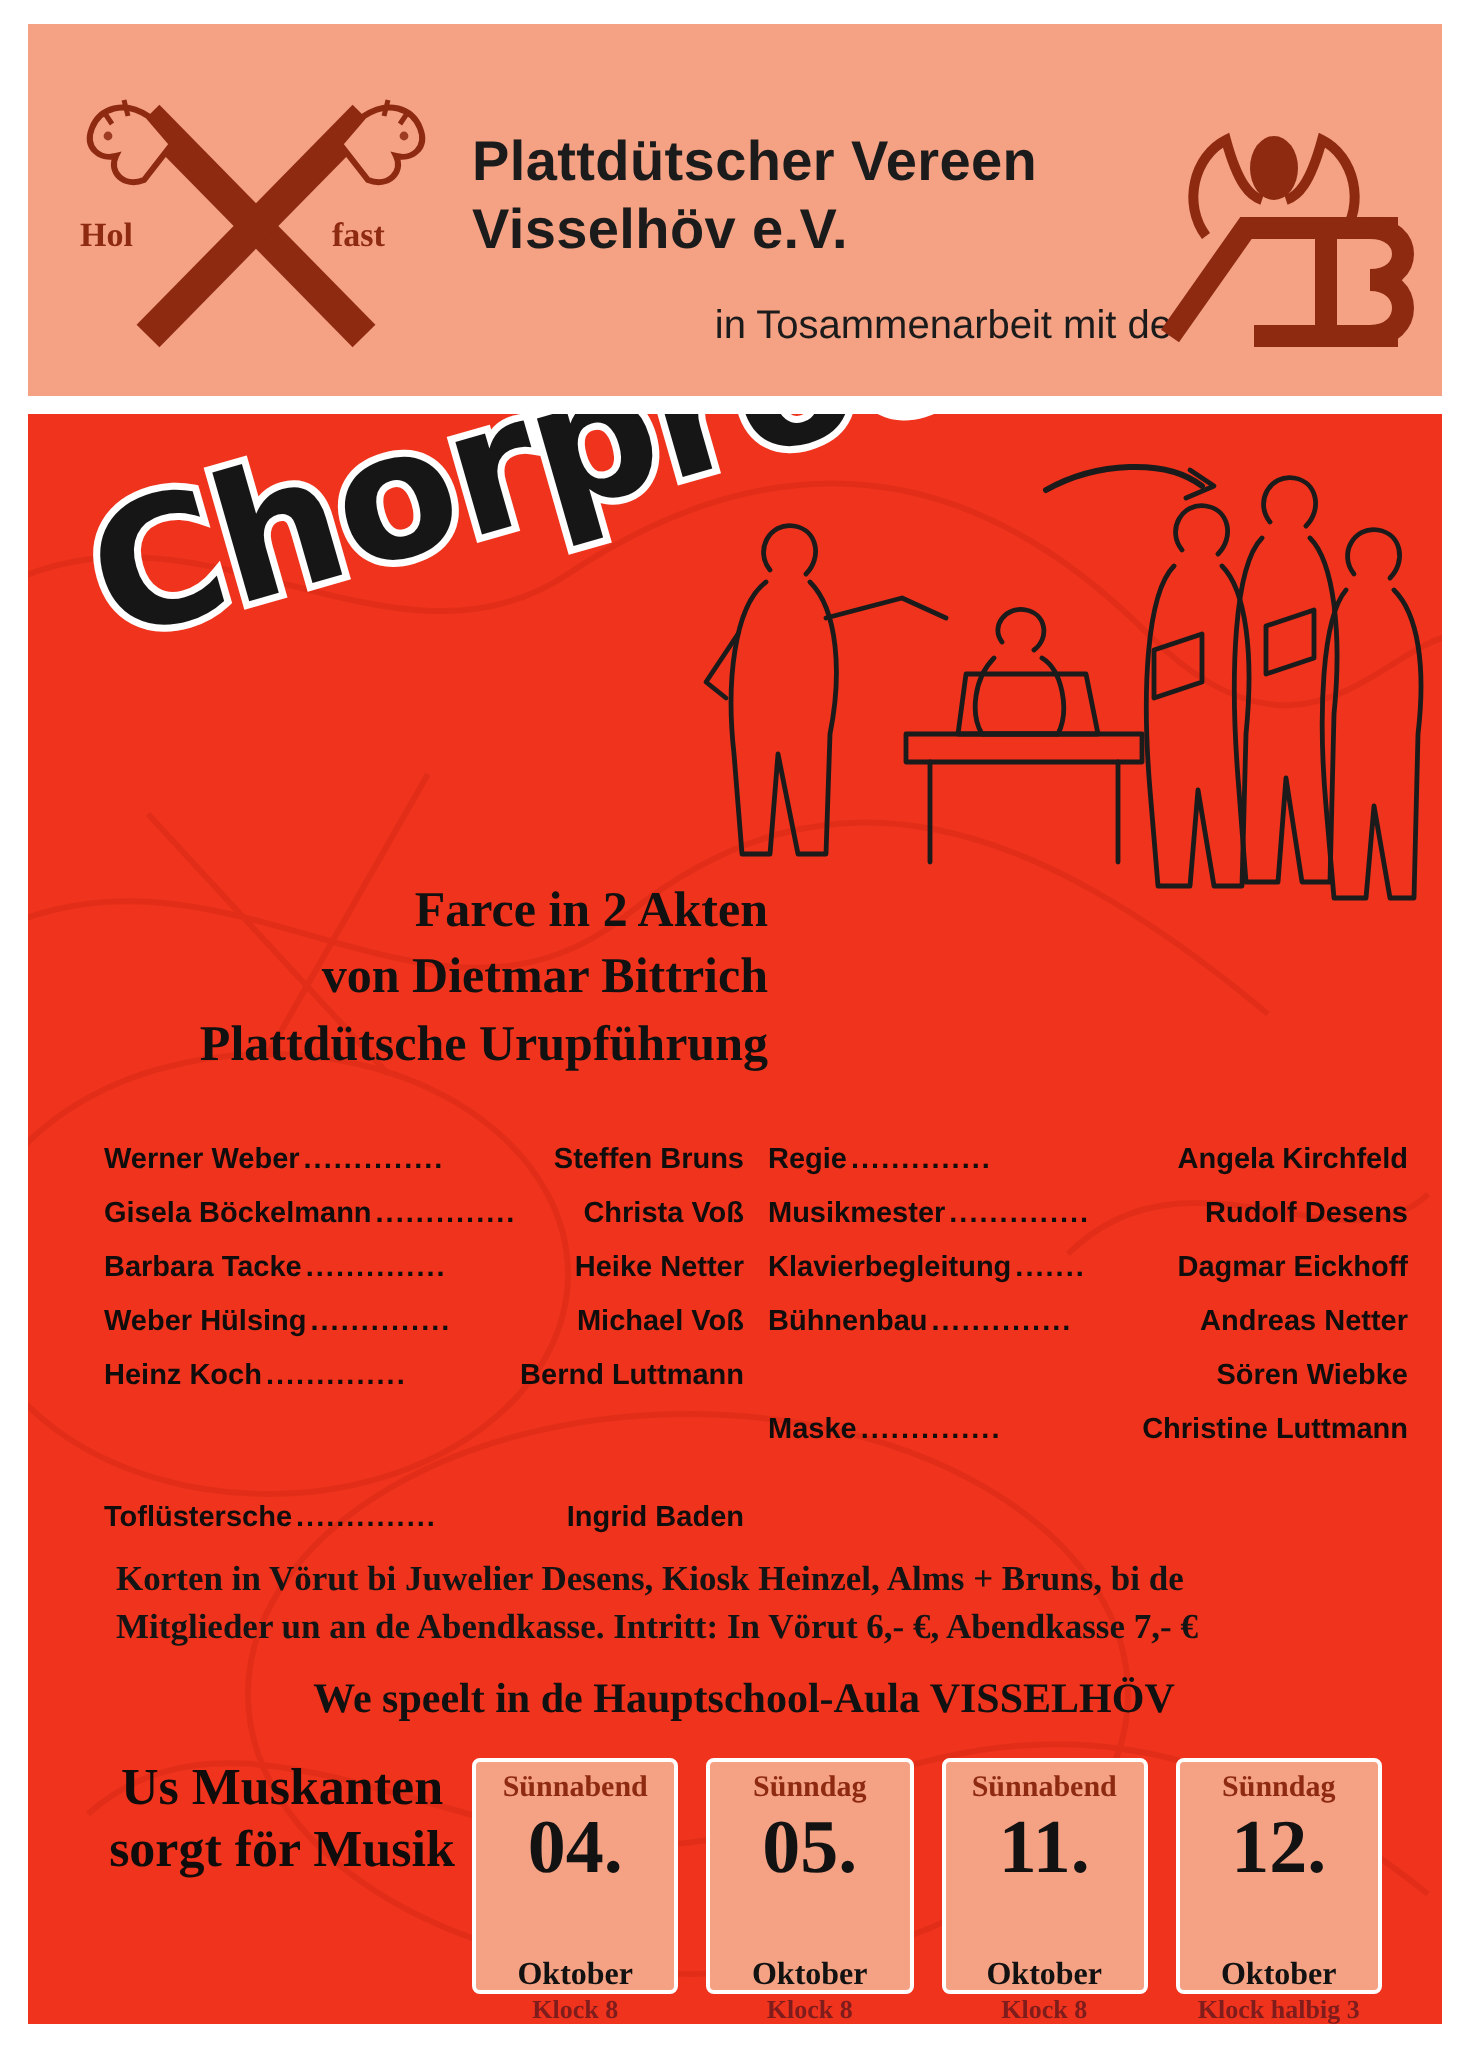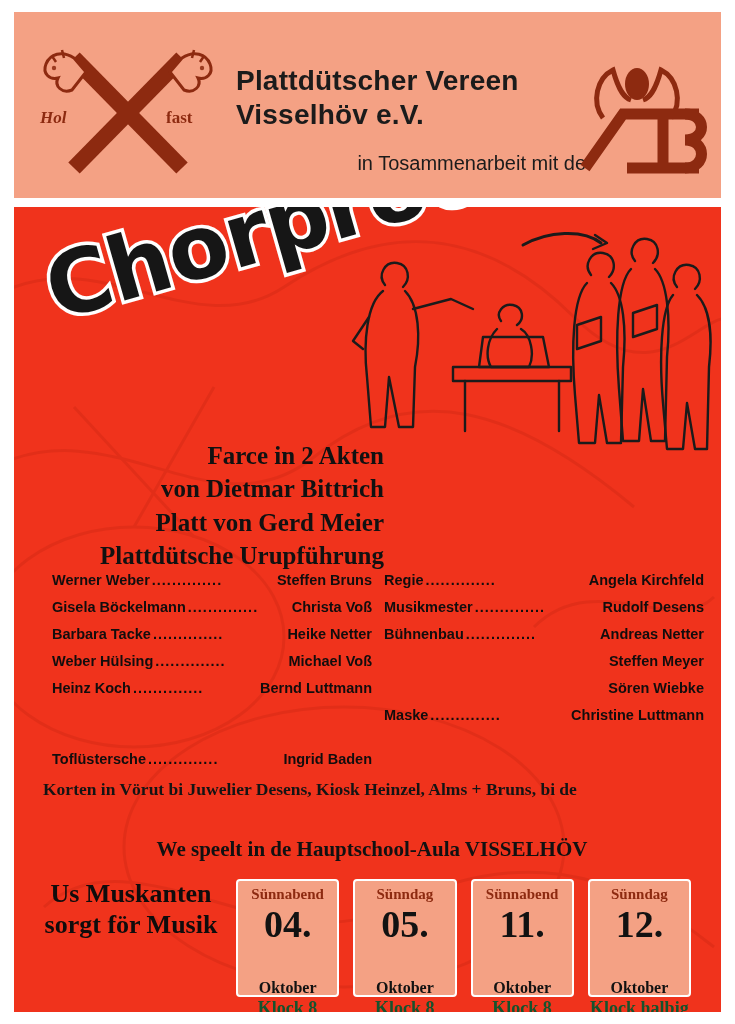--- a/index.html
+++ b/index.html
@@ -50,21 +50,21 @@
     height: 150px;
   }
   .logo-x svg { display:block; }
   .hol-text, .fast-text {
     position: absolute;
     font-family: "Liberation Serif", serif;
     font-weight: bold;
     font-size: 17px;
     color: #8d2a10;
   }
-  .hol-text { left: 26px; top: 96px; font-style: italic; }
+  .hol-text { left: 26px; top: 96px; }
   .fast-text { left: 152px; top: 96px; }
 
   .org-name {
     position: absolute;
     left: 222px;
     top: 52px;
     width: 340px;
     font-family: "Liberation Sans", sans-serif;
     font-weight: bold;
     font-size: 28px;
@@ -183,21 +183,21 @@
     letter-spacing: 1px;
     font-weight: bold;
   }
   .cast-row .person { flex: 0 0 auto; }
   .cast-row.extra { justify-content: flex-end; }
   .cast-gap { height: 22px; }
 
   
   .ticket-info {
     position: absolute;
-    left: 29px;
+    left: 44px;
     top: 570px;
     width: 640px;
     font-family: "Liberation Serif", serif;
     font-weight: bold;
     font-size: 17.5px;
     line-height: 1.38;
     color: #141414;
   }
   .venue {
     position: absolute;
@@ -207,21 +207,21 @@
     text-align: center;
     font-family: "Liberation Serif", serif;
     font-weight: bold;
     font-size: 21px;
     color: #111111;
   }
 
   
   .musicians {
     position: absolute;
-    left: 22px;
+    left: 32px;
     top: 672px;
     width: 190px;
     text-align: center;
     font-family: "Liberation Serif", serif;
     font-weight: bold;
     font-size: 26px;
     line-height: 1.18;
     color: #100c0c;
   }
   .dates {
@@ -261,23 +261,23 @@
     font-family: "Liberation Serif", serif;
     font-weight: bold;
     font-size: 16px;
     line-height: 1.2;
     color: #121212;
     margin-top: 32px;
   }
   .date-card .time {
     font-family: "Liberation Serif", serif;
     font-weight: bold;
-    font-size: 18px;
+    font-size: 13px;
     line-height: 1.3;
-    color: #14532d;
+    color: #7f1d1d;
   }
 </style>
 </head>
 <body>
 
 <div class="poster">
   <div class="page-inner">
 
     <div class="header">
 
@@ -372,21 +372,20 @@
         </g>
       </svg>
 
       <div class="title-wrap">
         <div class="title">Chorproov</div>
       </div>
 
       <div class="subtitle">
         <div>Farce in 2 Akten</div>
         <div>von Dietmar Bittrich</div>
-        <div>Platt von Gerd Meier</div>
         <div>Plattdütsche Urupführung</div>
       </div>
 
       <div class="cast">
         <div class="cast-col left">
           <div class="cast-row">
             <span class="role">Werner Weber</span>
             <span class="dots">..............</span>
             <span class="person">Steffen Bruns</span>
           </div>
@@ -424,40 +423,43 @@
             <span class="role">Regie</span>
             <span class="dots">..............</span>
             <span class="person">Angela Kirchfeld</span>
           </div>
           <div class="cast-row">
             <span class="role">Musikmester</span>
             <span class="dots">..............</span>
             <span class="person">Rudolf Desens</span>
           </div>
           <div class="cast-row">
+            <span class="role">Klavierbegleitung</span>
+            <span class="dots">.......</span>
+            <span class="person">Dagmar Eickhoff</span>
+          </div>
+          <div class="cast-row">
             <span class="role">Bühnenbau</span>
             <span class="dots">..............</span>
             <span class="person">Andreas Netter</span>
-          </div>
-          <div class="cast-row extra">
-            <span class="person">Steffen Meyer</span>
           </div>
           <div class="cast-row extra">
             <span class="person">Sören Wiebke</span>
           </div>
           <div class="cast-row">
             <span class="role">Maske</span>
             <span class="dots">..............</span>
             <span class="person">Christine Luttmann</span>
           </div>
         </div>
       </div>
 
       <div class="ticket-info">
         <div>Korten in Vörut bi Juwelier Desens, Kiosk Heinzel, Alms + Bruns, bi de</div>
+        <div>Mitglieder un an de Abendkasse. Intritt: In Vörut 6,- €, Abendkasse 7,- €</div>
       </div>
 
       <div class="venue">We speelt in de Hauptschool-Aula VISSELHÖV</div>
 
       <div class="musicians">Us Muskanten sorgt för Musik</div>
 
       <div class="dates">
         <div class="date-card">
           <div class="weekday">Sünnabend</div>
           <div class="day">04.</div>

